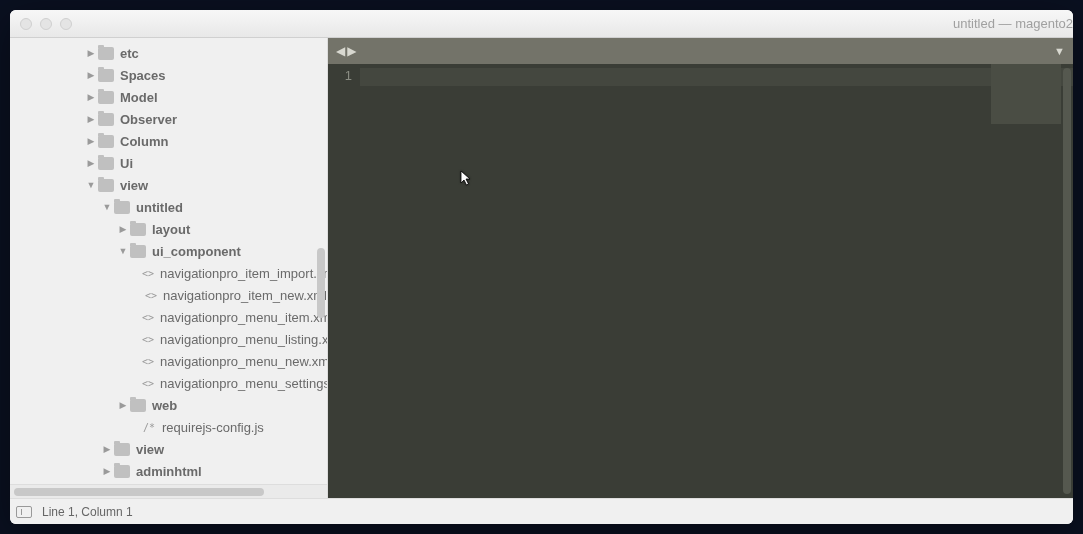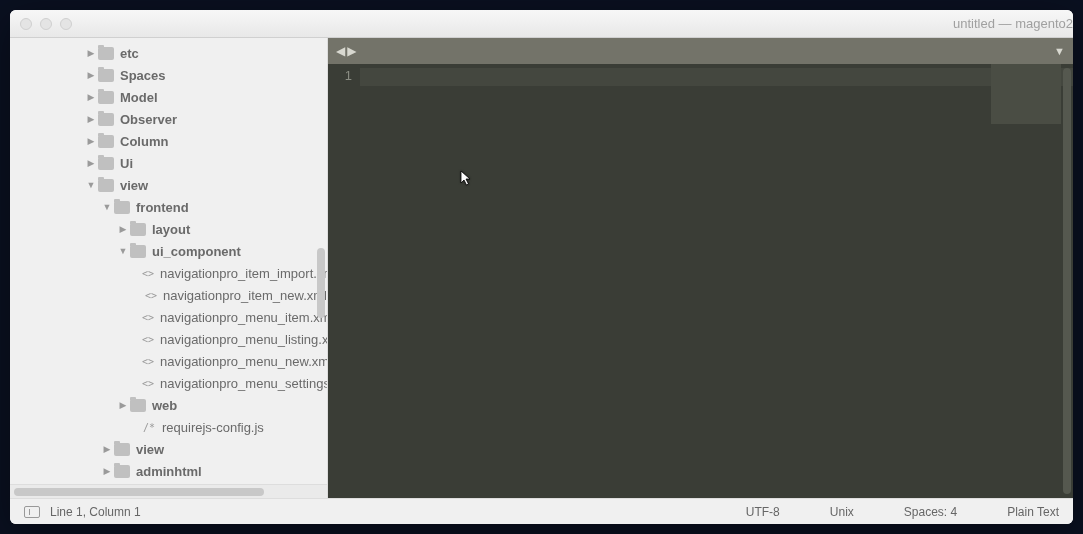--- a/index.html
+++ b/index.html
@@ -29,21 +29,21 @@
 .tri { color: #d8d8d0; font-size: 12px; cursor: default; }
 .tab-menu { color: #d8d8d0; font-size: 11px; }
 .code-area { flex: 1; display: flex; position: relative; }
 .gutter { width: 32px; background: #3a3d36; color: #8a8d83; text-align: right; padding: 4px 8px 0 0; font-size: 13px; font-family: Menlo, monospace; }
 .code { flex: 1; background: #3a3d36; position: relative; }
 .code-line { height: 18px; background: #44473f; margin-top: 4px; }
 .minimap { position: absolute; top: 26px; right: 12px; width: 70px; height: 60px; background: #4a4d44; }
 .ed-vscroll { position: absolute; right: 2px; top: 30px; width: 8px; bottom: 4px; background: #55584f; border-radius: 4px; }
 .cursor-ptr { position: absolute; left: 100px; top: 106px; font-size: 16px; color: #fff; pointer-events: none; }
 .cursor-ptr svg { filter: drop-shadow(0 0 1px rgba(0,0,0,0.5)); }
-.statusbar { height: 26px; background: #f0f0f0; border-top: 1px solid #ddd; display: flex; align-items: center; font-size: 12px; color: #666; padding: 0 14px; gap: 4px; }
+.statusbar { height: 26px; background: #f0f0f0; border-top: 1px solid #ddd; display: flex; align-items: center; font-size: 12px; color: #666; padding: 0 6px; gap: 4px; }
 .sb-left { display: flex; align-items: center; gap: 10px; }
 .sb-icon { width: 16px; height: 12px; border: 1px solid #999; border-radius: 2px; position: relative; }
 .sb-icon::after { content: ""; position: absolute; left: 4px; top: 2px; bottom: 2px; width: 1px; background: #999; }
 .sb-right { margin-left: auto; display: flex; gap: 50px; }
 </style>
 </head>
 <body>
 
 <div class="window">
   <div class="titlebar">
@@ -89,21 +89,21 @@
             <span class="label">Ui</span>
           </div>
           <div class="row" style="padding-left: 76px;">
             <span class="arrow open">▼</span>
             <span class="folder-icon"></span>
             <span class="label">view</span>
           </div>
           <div class="row" style="padding-left: 92px;">
             <span class="arrow open">▼</span>
             <span class="folder-icon"></span>
-            <span class="label">frontend</span>
+            <span class="label">untitled</span>
           </div>
           <div class="row" style="padding-left: 108px;">
             <span class="arrow">▶</span>
             <span class="folder-icon"></span>
             <span class="label">layout</span>
           </div>
           <div class="row" style="padding-left: 108px;">
             <span class="arrow open">▼</span>
             <span class="folder-icon"></span>
             <span class="label">ui_component</span>
@@ -189,20 +189,14 @@
       <div class="minimap"></div>
       <div class="ed-vscroll"></div>
     </div>
   </div>
 
   <div class="statusbar">
     <div class="sb-left">
       <div class="sb-icon"></div>
       <span>Line 1, Column 1</span>
     </div>
-    <div class="sb-right">
-      <span>UTF-8</span>
-      <span>Unix</span>
-      <span>Spaces: 4</span>
-      <span>Plain Text</span>
-    </div>
   </div>
 </div>
 
 </body></html>

